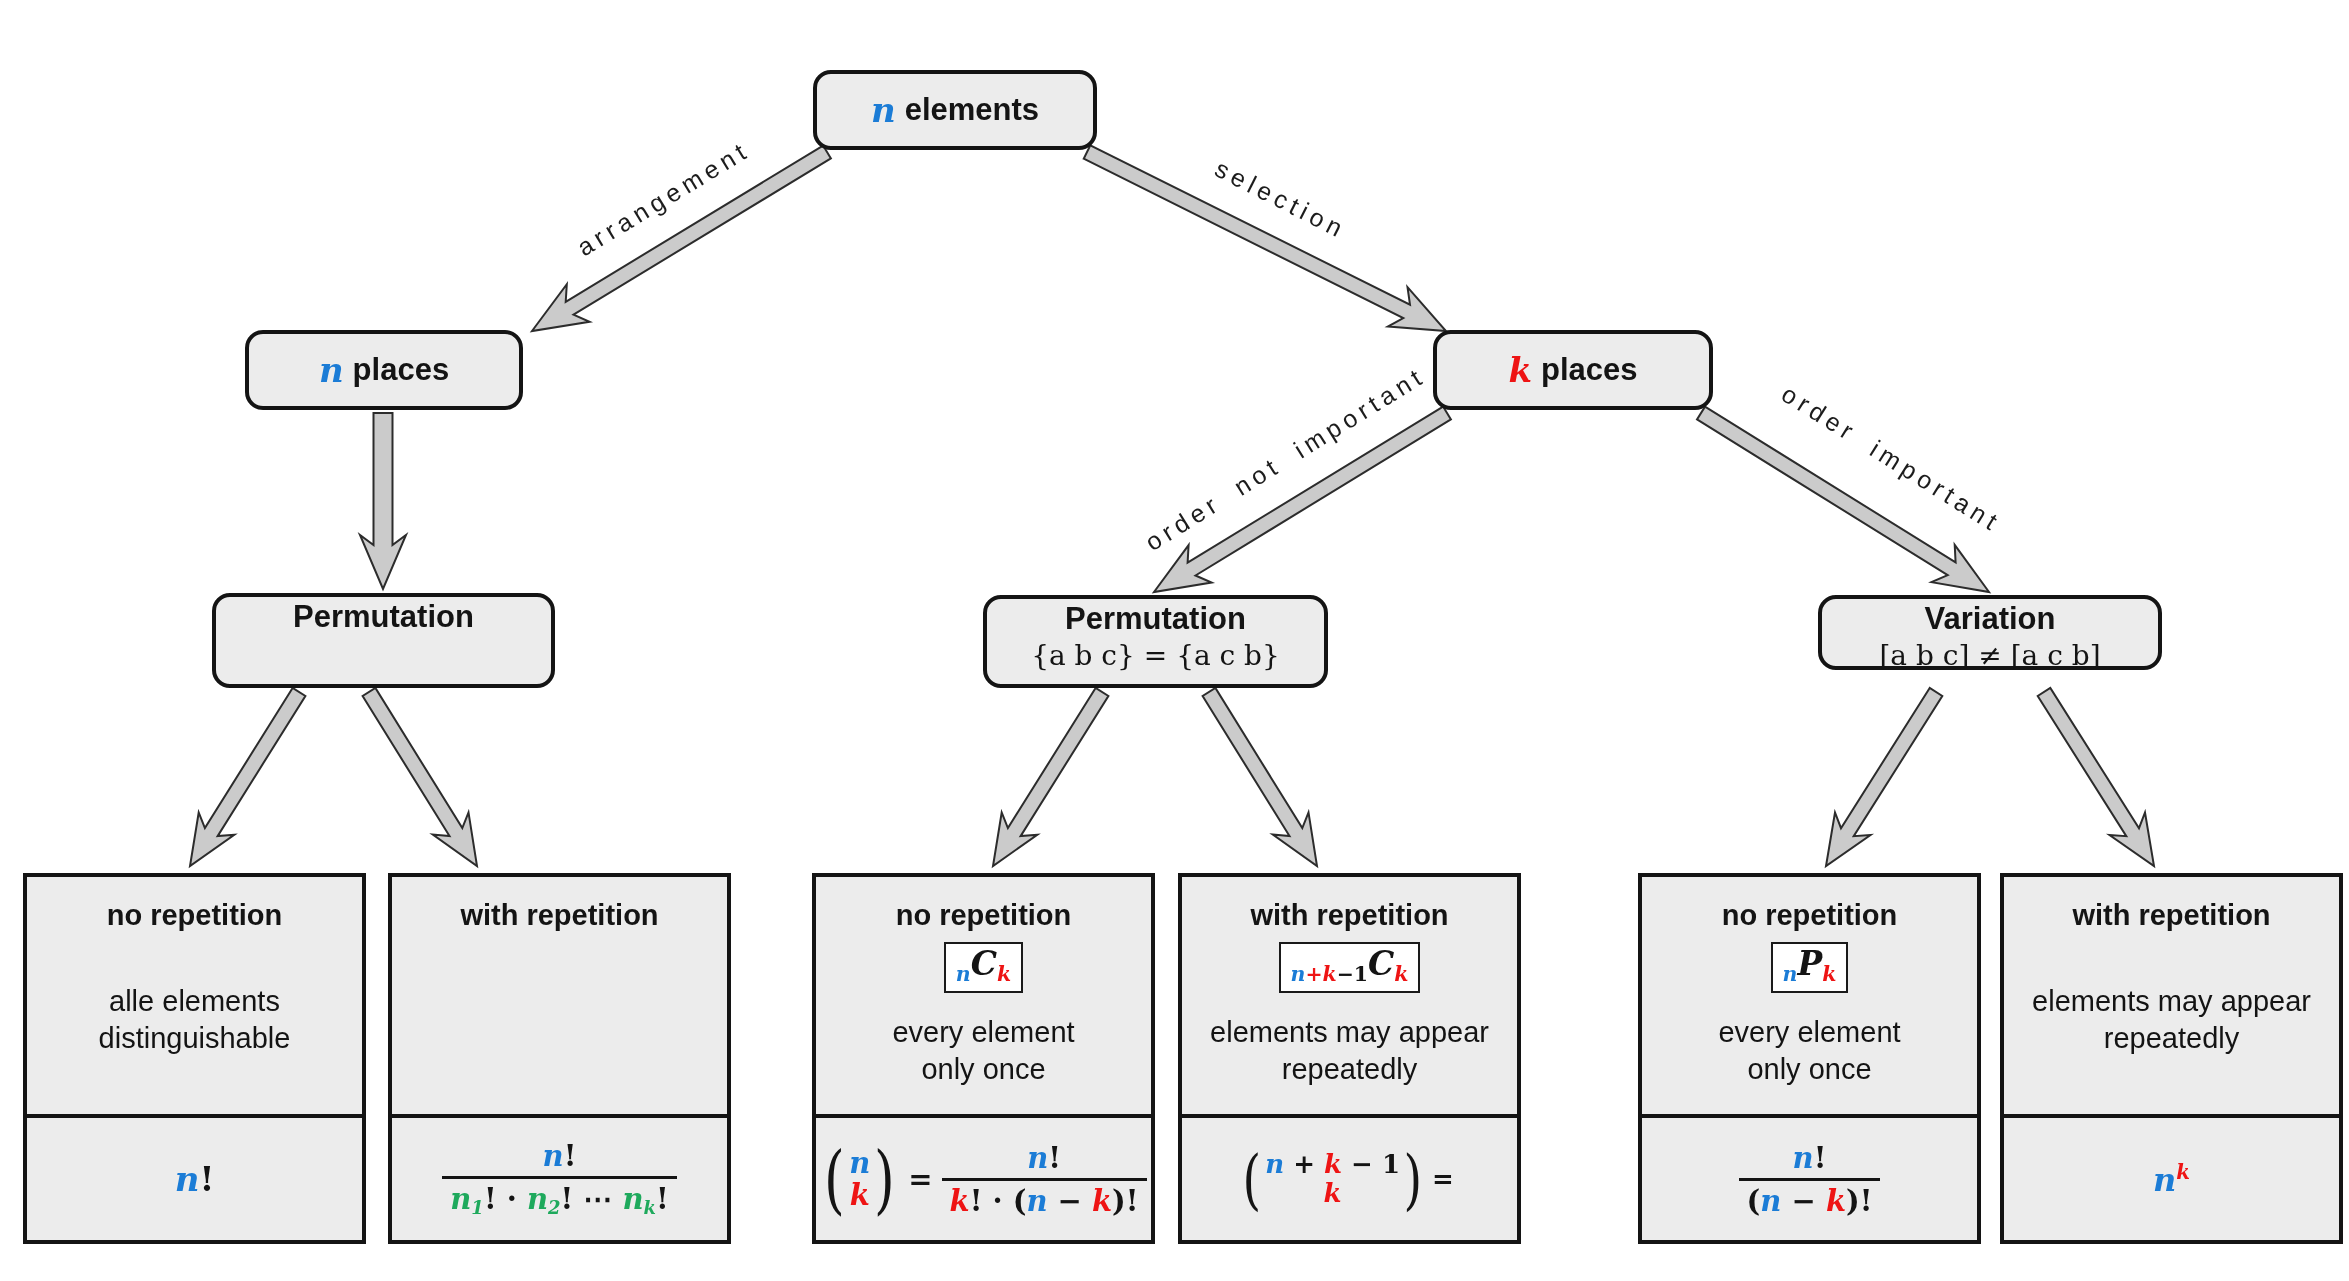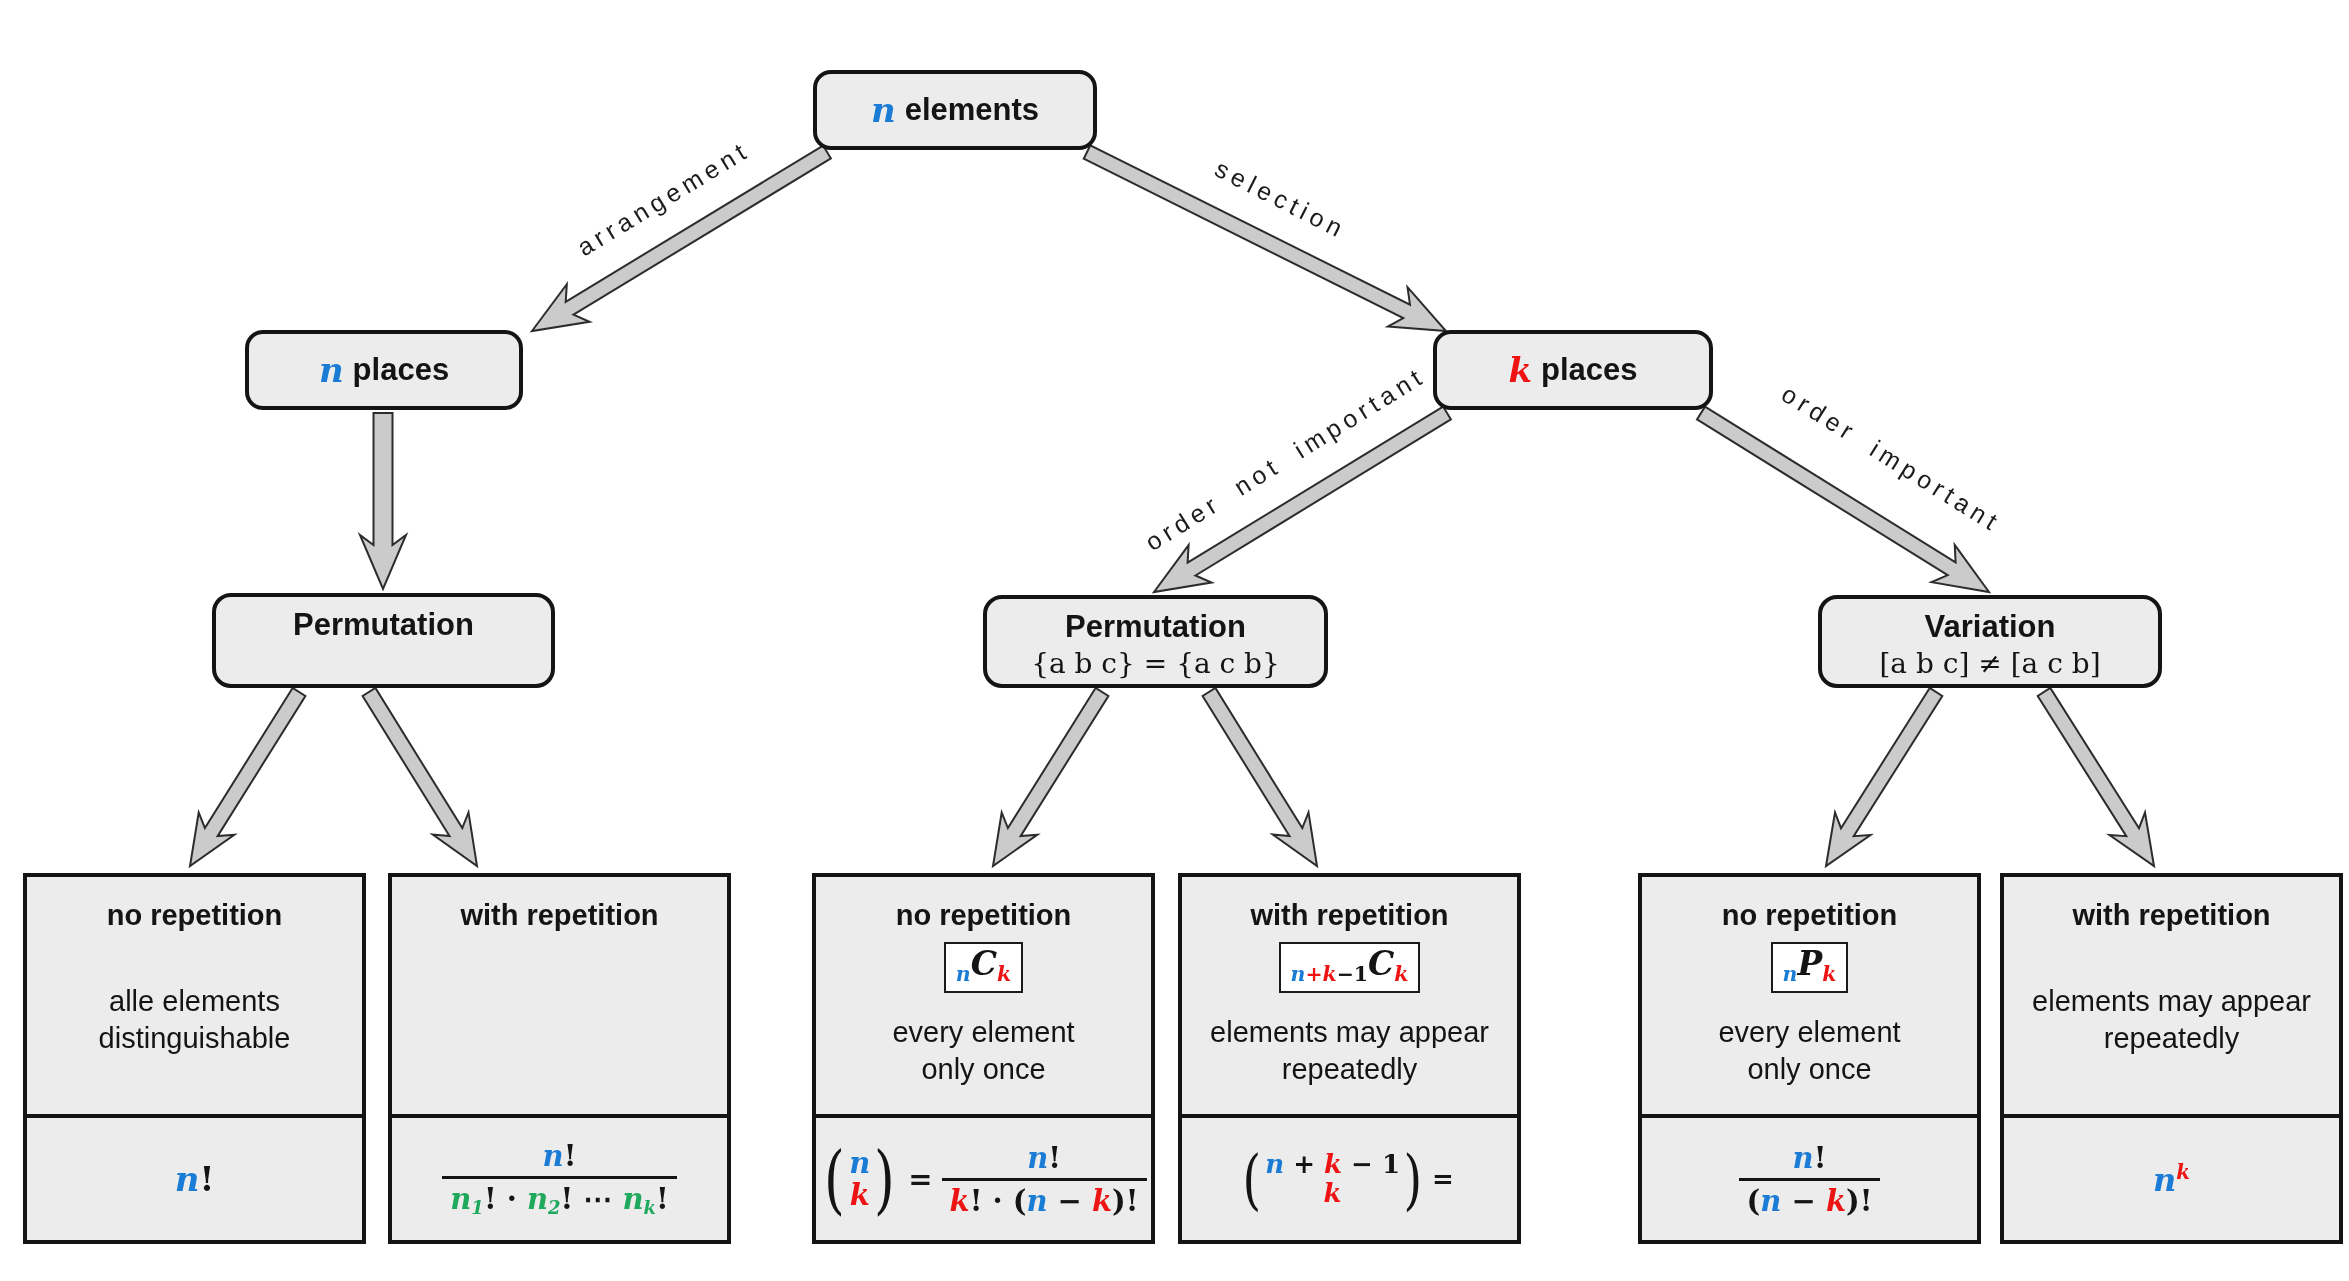--- a/index.html
+++ b/index.html
@@ -6,21 +6,21 @@
   #canvas{position:relative;width:2349px;height:1281px;background:#ffffff;overflow:hidden;
           font-family:"Liberation Sans",sans-serif;color:#141414;}
   #arrow-svg{position:absolute;left:0;top:0;z-index:1;}
   .edge-label{font-family:"Liberation Sans",sans-serif;font-size:25px;letter-spacing:5px;
               word-spacing:9px;fill:#1c1c1c;}
   
   .node{position:absolute;z-index:2;background:var(--box-fill);border:4px solid #141414;
         border-radius:18px;display:flex;align-items:center;justify-content:center;box-sizing:border-box;}
   .nvar{font-family:"DejaVu Serif",serif;font-style:italic;font-weight:bold;font-size:34px;}
   .nlabel{font-weight:bold;font-size:31px;margin-left:9px;}
-  .cat{flex-direction:column;justify-content:flex-start;padding-top:8px;border-radius:19px;}
+  .cat{flex-direction:column;justify-content:flex-start;}
   .cat-title{font-weight:bold;font-size:31px;line-height:40px;}
   .cat-sub{font-family:"DejaVu Serif",serif;font-weight:normal;
            font-size:28px;line-height:34px;}
   
   .leaf{position:absolute;z-index:2;top:873px;width:343px;height:371px;background:var(--box-fill);
         border:4px solid #141414;box-sizing:border-box;}
   .leaf-top{position:absolute;left:0;right:0;top:0;bottom:126px;display:flex;flex-direction:column;
             align-items:center;padding-top:22px;box-sizing:border-box;}
   .leaf-title{font-weight:bold;font-size:29px;}
   .badge{margin-top:10px;background:#ffffff;border:2.5px solid #1a1a1a;padding:1px 10px 5px 10px;
@@ -89,21 +89,21 @@
   </div>
 
   <div class="node cat" style="left:212px;top:593px;width:343px;height:95px">
     <div class="cat-title">Permutation</div>
     <div class="cat-sub"></div>
   </div>
   <div class="node cat" style="left:983px;top:595px;width:345px;height:93px">
     <div class="cat-title">Permutation</div>
     <div class="cat-sub">{a b c} = {a c b}</div>
   </div>
-  <div class="node cat" style="left:1818px;top:595px;width:344px;height:93px">
+  <div class="node cat" style="left:1818px;top:595px;width:344px;height:75px">
     <div class="cat-title">Variation</div>
     <div class="cat-sub">[a b c] ≠ [a c b]</div>
   </div>
 
   <div class="leaf" style="left:23px">
     <div class="leaf-top">
       <div class="leaf-title">no repetition</div>
       <div class="leaf-desc">
         <div><span class="mt">alle elements</span></div>
         <div>distinguishable</div>

